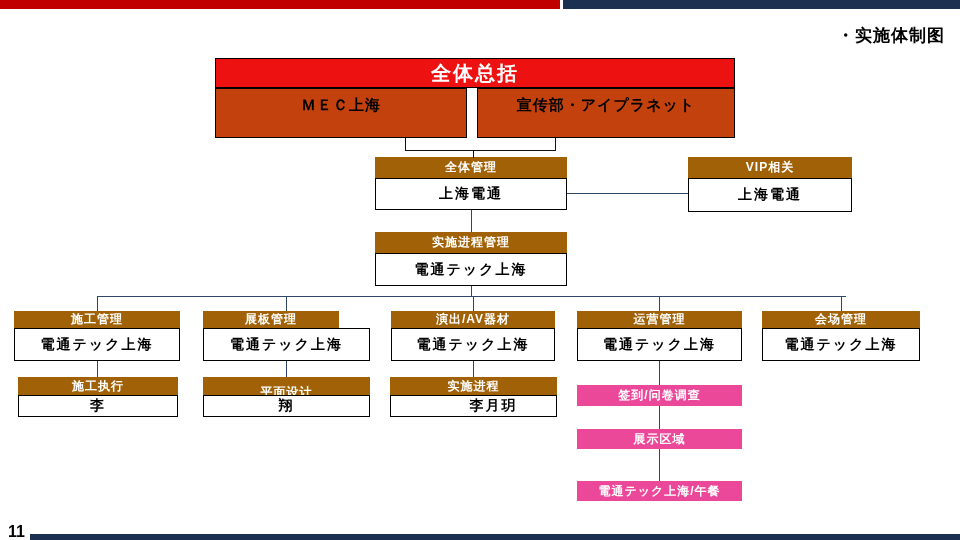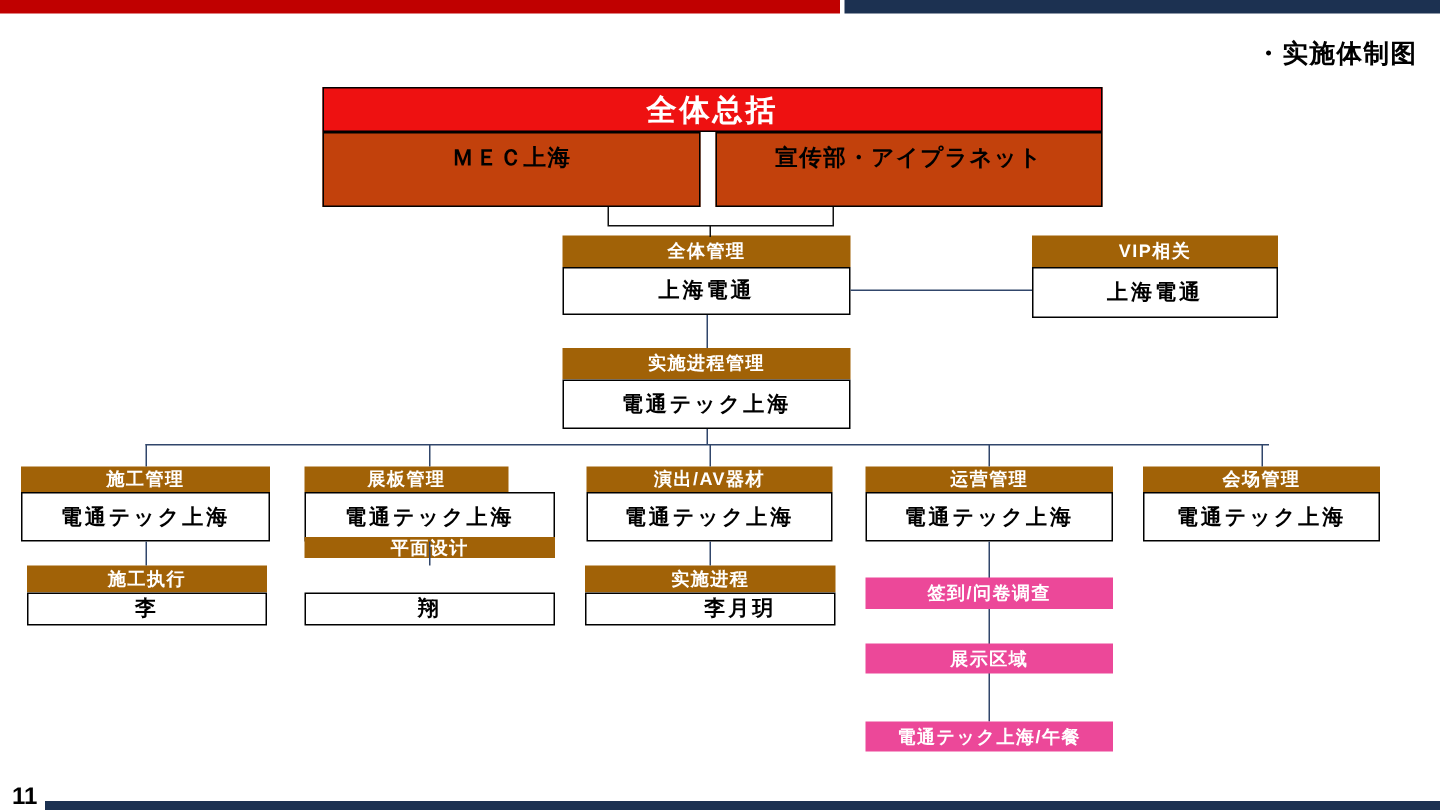--- a/index.html
+++ b/index.html
@@ -101,21 +101,21 @@
 
   <div class="abs hdr" style="left:14px; top:311px; width:166px; height:17px;">施工管理</div>
   <div class="abs bdy" style="left:14px; top:328px; width:166px; height:33px;">電通テック上海</div>
   <div class="line" style="left:97px; top:361px; width:1px; height:16px;"></div>
   <div class="abs hdr" style="left:18px; top:377px; width:160px; height:18px;">施工执行</div>
   <div class="abs bdy" style="left:18px; top:395px; width:160px; height:22px;">李</div>
 
   <div class="abs hdr" style="left:203px; top:311px; width:136px; height:17px;">展板管理</div>
   <div class="abs bdy" style="left:203px; top:328px; width:167px; height:33px;">電通テック上海</div>
   <div class="line" style="left:286px; top:361px; width:1px; height:16px;"></div>
-  <div class="abs hdr" style="left:203px; top:358px; width:167px; height:14px;">平面设计</div>
+  <div class="abs hdr" style="left:203px; top:377px; width:167px; height:30px;">平面设计</div>
   <div class="abs bdy" style="left:203px; top:395px; width:167px; height:22px;">翔</div>
 
   <div class="abs hdr" style="left:391px; top:311px; width:164px; height:17px;">演出/AV器材</div>
   <div class="abs bdy" style="left:391px; top:328px; width:164px; height:33px;">電通テック上海</div>
   <div class="line" style="left:473px; top:361px; width:1px; height:16px;"></div>
   <div class="abs hdr" style="left:390px; top:377px; width:167px; height:18px;">实施进程</div>
   <div class="abs bdy" style="left:390px; top:395px; width:167px; height:22px;padding-left:40px;">李月玥</div>
 
   <div class="abs hdr" style="left:577px; top:311px; width:165px; height:17px;">运营管理</div>
   <div class="abs bdy" style="left:577px; top:328px; width:165px; height:33px;">電通テック上海</div>

